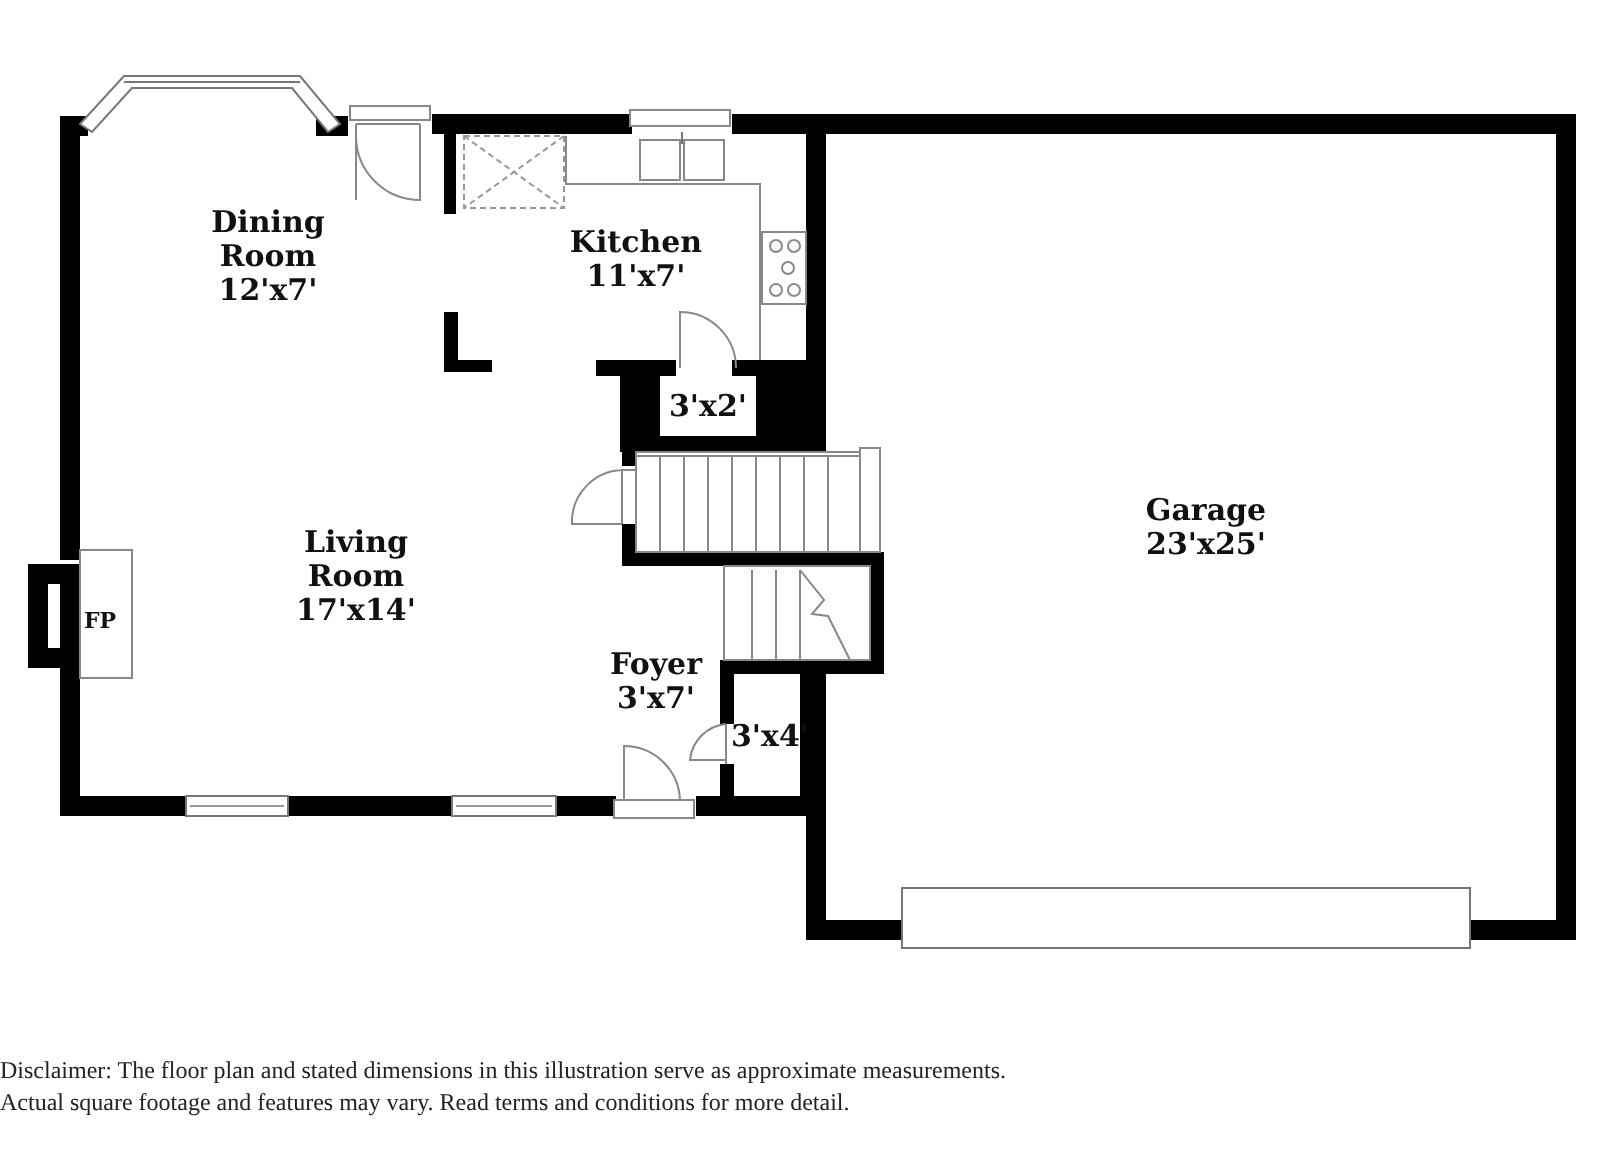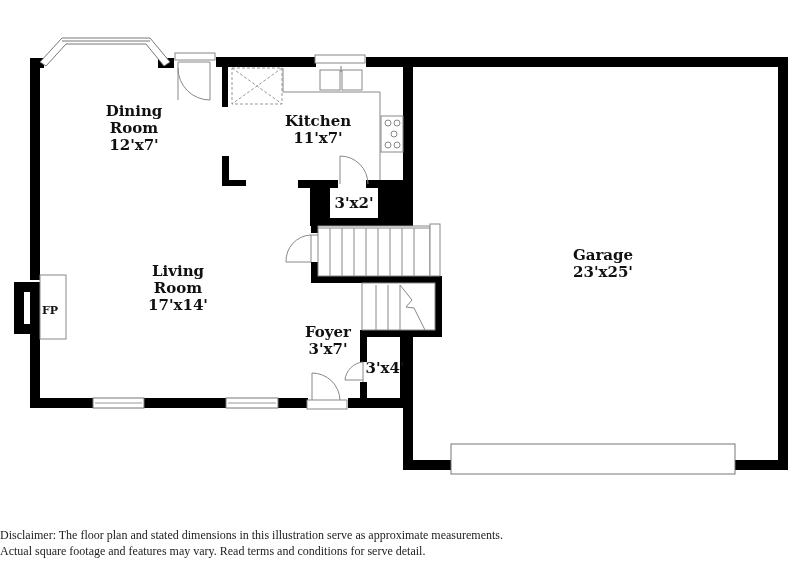--- a/index.html
+++ b/index.html
@@ -164,13 +164,13 @@
   <text class="lbl" x="328" y="337">Foyer</text>
   <text class="lbl" x="328" y="354">3'x7'</text>
 
   <text class="lbl" x="385" y="373">3'x4'</text>
 
   <text class="lbl" x="603" y="260">Garage</text>
   <text class="lbl" x="603" y="277">23'x25'</text>
 </svg>
 
 <div class="disclaimer" style="top:527px;">Disclaimer: The floor plan and stated dimensions in this illustration serve as approximate measurements.</div>
-<div class="disclaimer" style="top:543px;">Actual square footage and features may vary. Read terms and conditions for serve detail.</div>
+<div class="disclaimer" style="top:543px;">Actual square footage and features may vary. Read terms and conditions for more detail.</div>
 
 </body></html>

